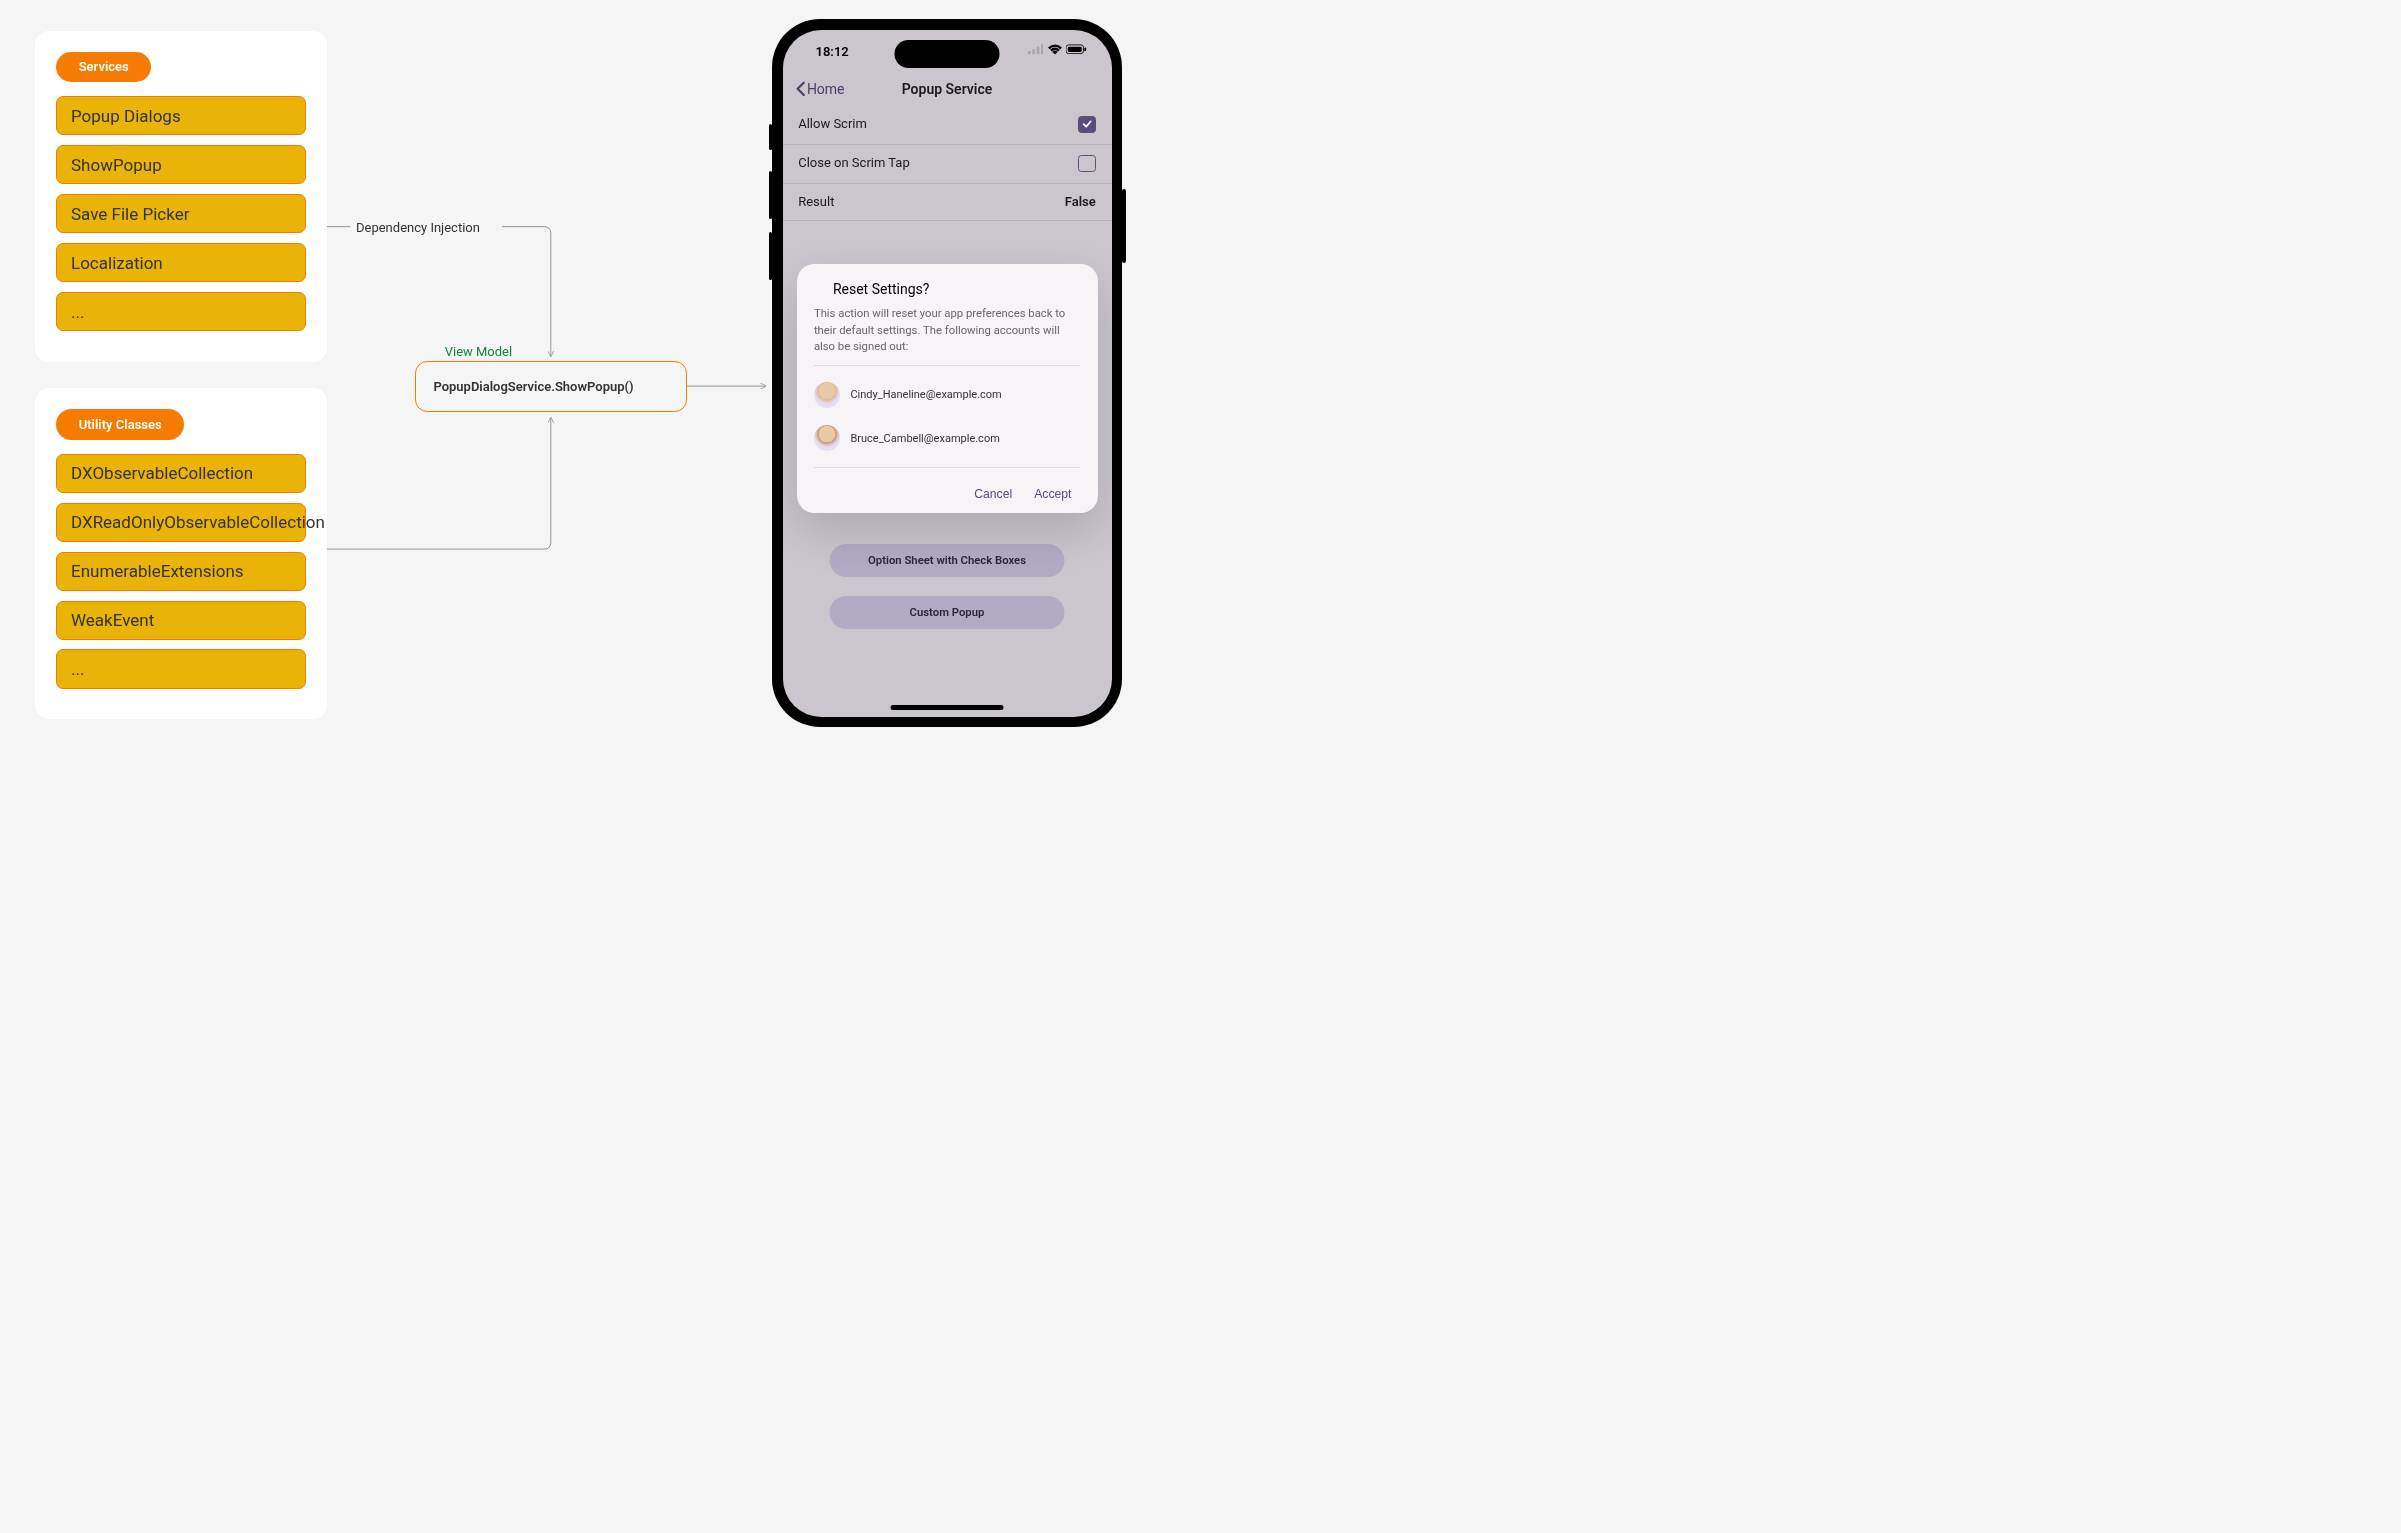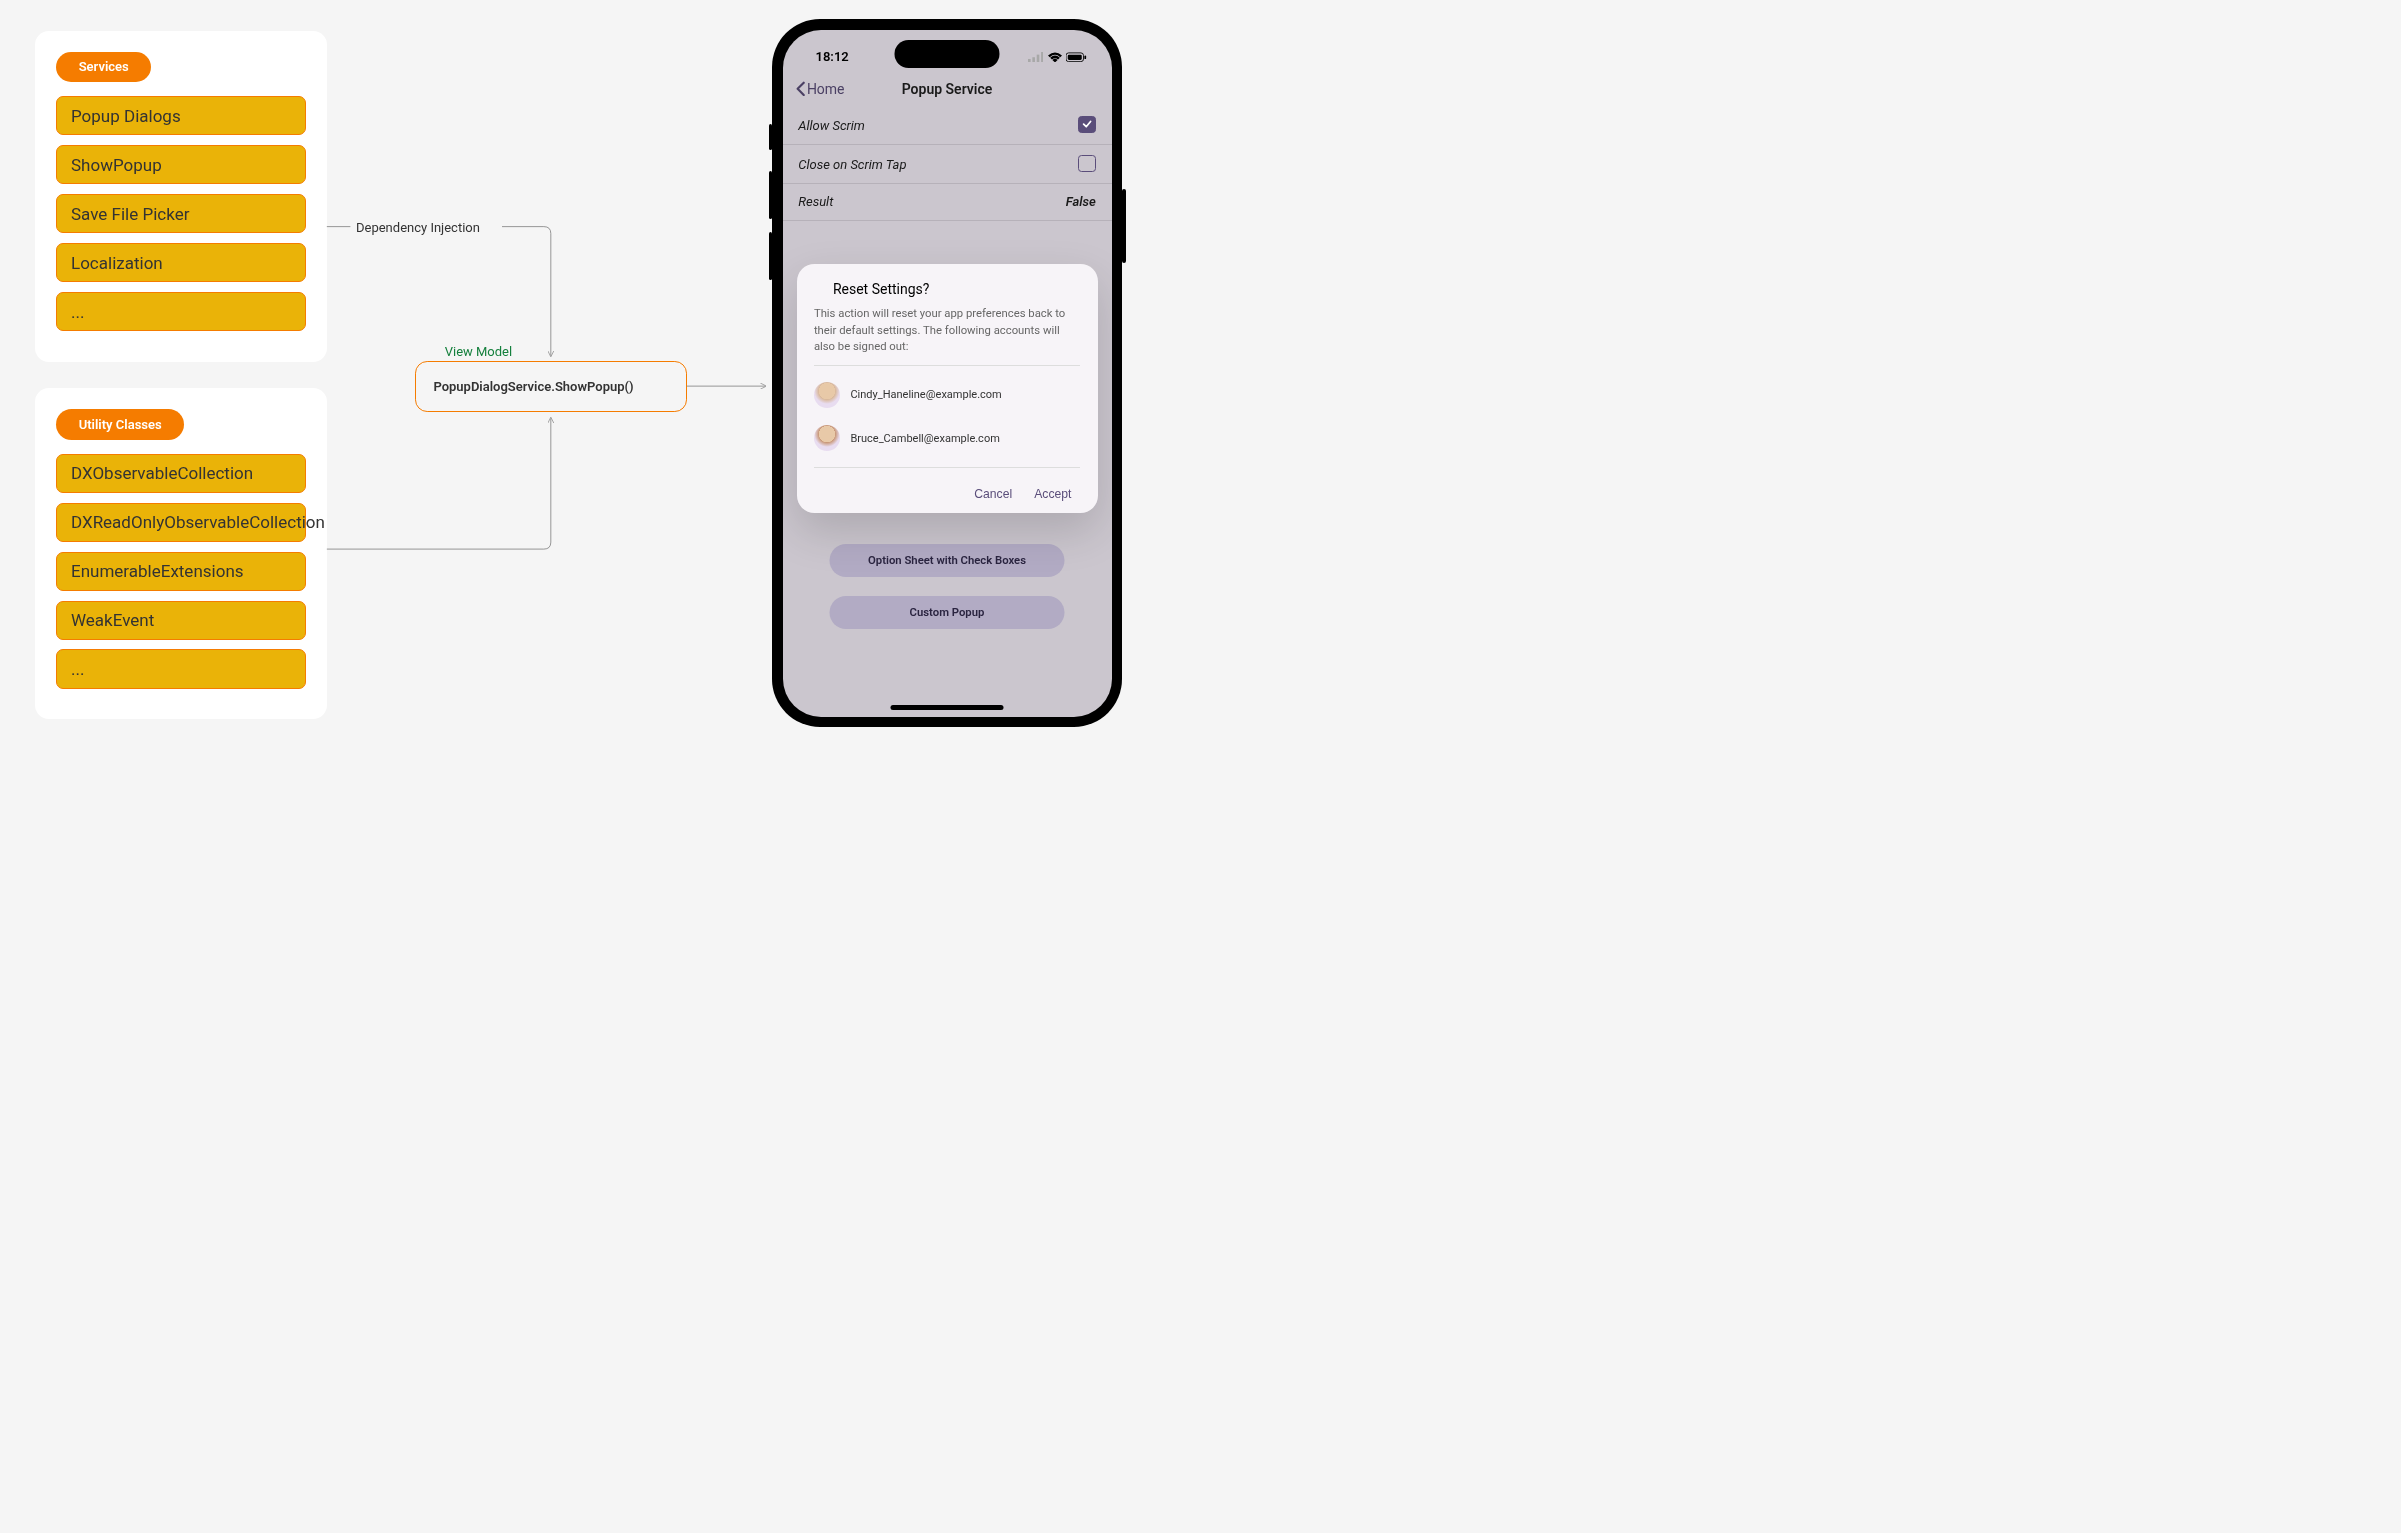--- a/index.html
+++ b/index.html
@@ -120,21 +120,21 @@
       top: 10.5px;
       width: 105px;
       height: 28px;
       background: #000;
       border-radius: 15.7px;
       z-index: 50;
     }
     .status-bar {
       display: flex;
       justify-content: space-between;
-      align-items: center;
+      align-items: flex-start;
       padding: 14px 24.4px 3.5px 33px;
       height: 44px;
       font-size: 13px;
       font-weight: 600;
     }
     .status-icons {
       display: flex;
       gap: 4.4px;
       align-items: center;
     }
@@ -156,26 +156,25 @@
       position: absolute;
       left: 0; right: 0;
       text-align: center;
       font-weight: 600;
       font-size: 14px;
       color: #1a1a1a;
     }
     .form-row {
       display: flex;
       justify-content: space-between;
-      align-items: flex-end;
+      align-items: flex-start;
       padding: 10.5px 15.7px;
       border-bottom: 0.9px solid rgba(0,0,0,0.1);
       font-size: 13px;
       color: #1a1a1a;
-      font-style: italic;
     }
     .checkbox {
       width: 17.4px;
       height: 17.4px;
       border: 1.7px solid #5a4d7a;
       border-radius: 3.5px;
       display: flex;
       align-items: center;
       justify-content: center;
     }

